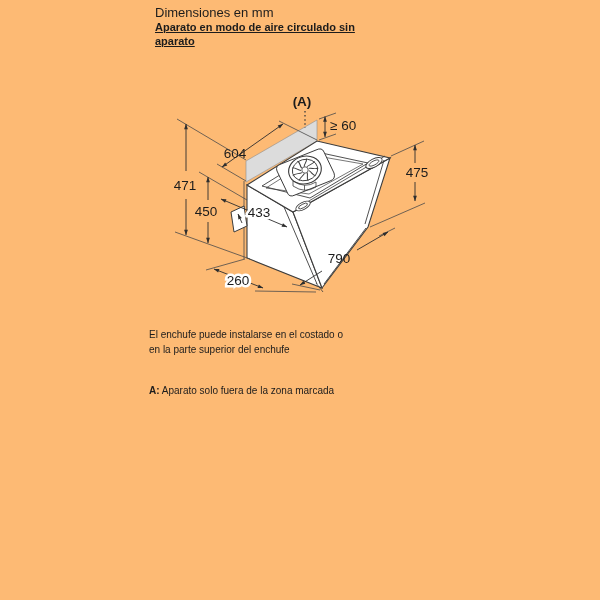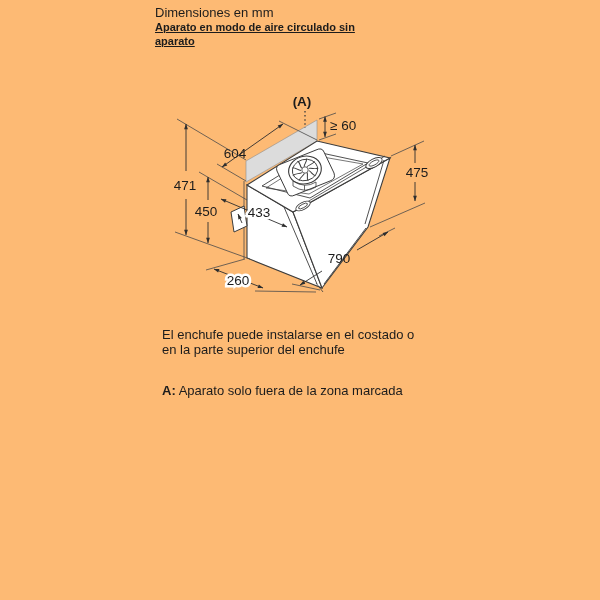--- a/index.html
+++ b/index.html
@@ -1,21 +1,21 @@
 <!DOCTYPE html>
 <html><head>
 <meta charset="utf-8">
 <style>
   html,body{margin:0;padding:0;background:#fff;}
   #page{position:relative;width:600px;height:600px;background:#fdba74;overflow:hidden;
         font-family:"Liberation Sans",sans-serif;color:#1c1c1c;}
   .hdr{position:absolute;left:155px;white-space:nowrap;}
   .t-reg{font-size:13px;line-height:14px;}
   .t-bold{font-size:11px;line-height:14px;font-weight:bold;text-decoration:underline;}
-  .note{position:absolute;left:162px;font-size:13px;line-height:15px;white-space:nowrap;}
+  .note{position:absolute;left:149px;font-size:10px;line-height:15px;white-space:nowrap;}
   svg{position:absolute;left:0;top:0;}
   .ln{stroke:#3c3c3c;fill:none;}
   .face{stroke:#3c3c3c;fill:#ffffff;}
   .dim{stroke:#2e2e2e;stroke-width:0.9;fill:none;}
   .ext{stroke:#4a4a4a;stroke-width:0.8;fill:none;}
   .dimtxt{font-family:"Liberation Sans",sans-serif;font-size:13.5px;fill:#1c1c1c;text-anchor:middle;}
   .halo{paint-order:stroke;stroke:#ffffff;stroke-width:5px;}
   .atxt{font-weight:bold;font-size:13.5px;}
 </style>
 </head>

